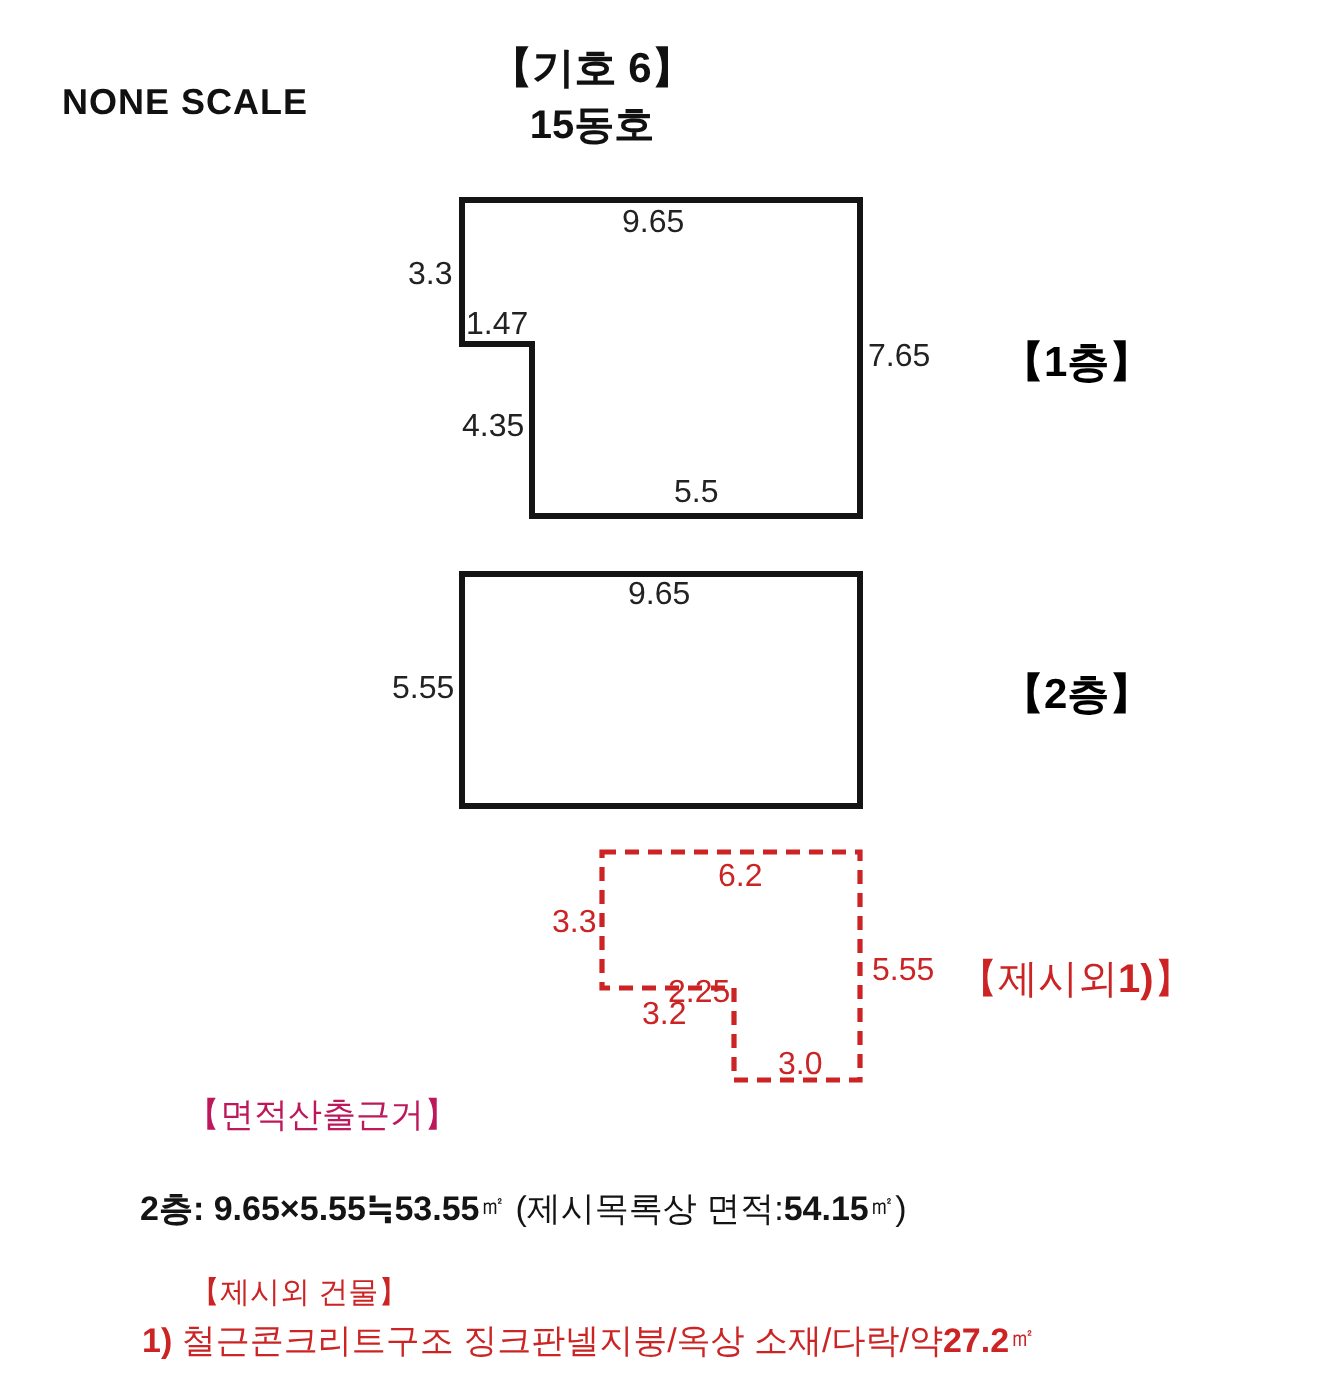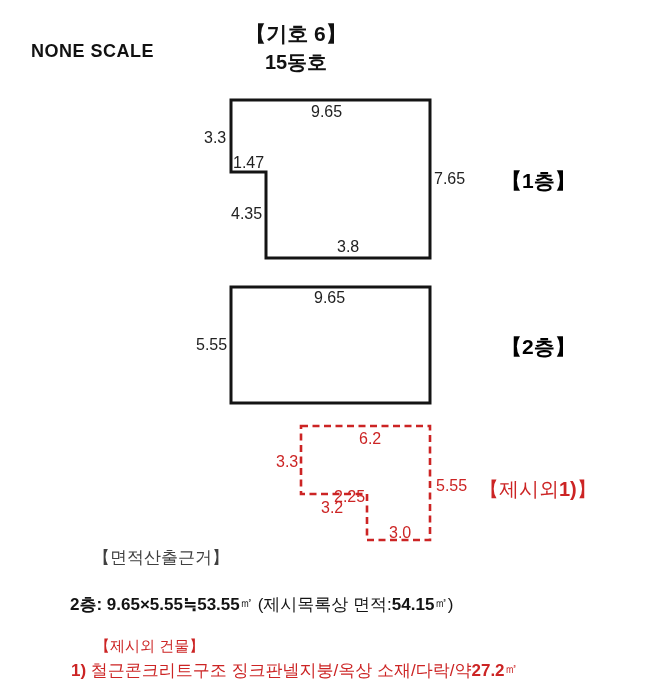--- a/index.html
+++ b/index.html
@@ -9,21 +9,21 @@
   }
   .abs{position:absolute;white-space:nowrap;}
   #plan-svg{position:absolute;left:0;top:0;}
   .scale-note{font-size:18px;font-weight:700;letter-spacing:.5px;color:#111;}
   .title{left:0;right:0;text-align:center;font-size:21px;font-weight:700;color:#111;}
   .subtitle{left:0;right:0;text-align:center;font-size:20px;font-weight:700;color:#111;}
   .dim{font-size:16px;color:#222;}
   .dim-red{font-size:16px;color:var(--red);}
   .floor-label{font-size:21px;font-weight:700;color:#000000;}
   .extra-label{font-size:20px;color:var(--red);}
-  .calc-header{font-size:17px;color:#404040;}
+  .calc-header{font-size:17px;color:#be185d;}
   .calc-line{font-size:17px;color:#141414;}
   .red-header{font-size:15px;color:var(--red);}
   .red-line{font-size:17px;color:var(--red);}
   .sm{font-size:0.78em;vertical-align:0.22em;}
 </style>
 </head>
 <body>
 
 <div id="page">
 
@@ -34,21 +34,21 @@
   <svg id="plan-svg" width="662" height="700" viewBox="0 0 662 700">
     <polygon points="231,100 430,100 430,258 266,258 266,172 231,172" fill="none" stroke="#141414" stroke-width="3"></polygon>
     <rect x="231" y="287" width="199" height="116" fill="none" stroke="#141414" stroke-width="3"></rect>
     <polygon points="301,426 430,426 430,540 367,540 367,494 301,494" fill="none" stroke="#cc2424" stroke-width="2.6" stroke-dasharray="7 4.5"></polygon>
   </svg>
 
   <div class="abs dim" style="left:311px;top:103px;">9.65</div>
   <div class="abs dim" style="left:204px;top:129px;">3.3</div>
   <div class="abs dim" style="left:233px;top:154px;">1.47</div>
   <div class="abs dim" style="left:231px;top:205px;">4.35</div>
-  <div class="abs dim" style="left:337px;top:238px;">3.8</div>
+  <div class="abs dim" style="left:337px;top:238px;">5.5</div>
   <div class="abs dim" style="left:434px;top:170px;">7.65</div>
   <div class="abs floor-label" style="left:501px;top:167px;">【1층】</div>
 
   <div class="abs dim" style="left:314px;top:289px;">9.65</div>
   <div class="abs dim" style="left:196px;top:336px;">5.55</div>
   <div class="abs floor-label" style="left:501px;top:333px;">【2층】</div>
 
   <div class="abs dim-red" style="left:359px;top:430px;">6.2</div>
   <div class="abs dim-red" style="left:276px;top:453px;">3.3</div>
   <div class="abs dim-red" style="left:436px;top:477px;">5.55</div>

